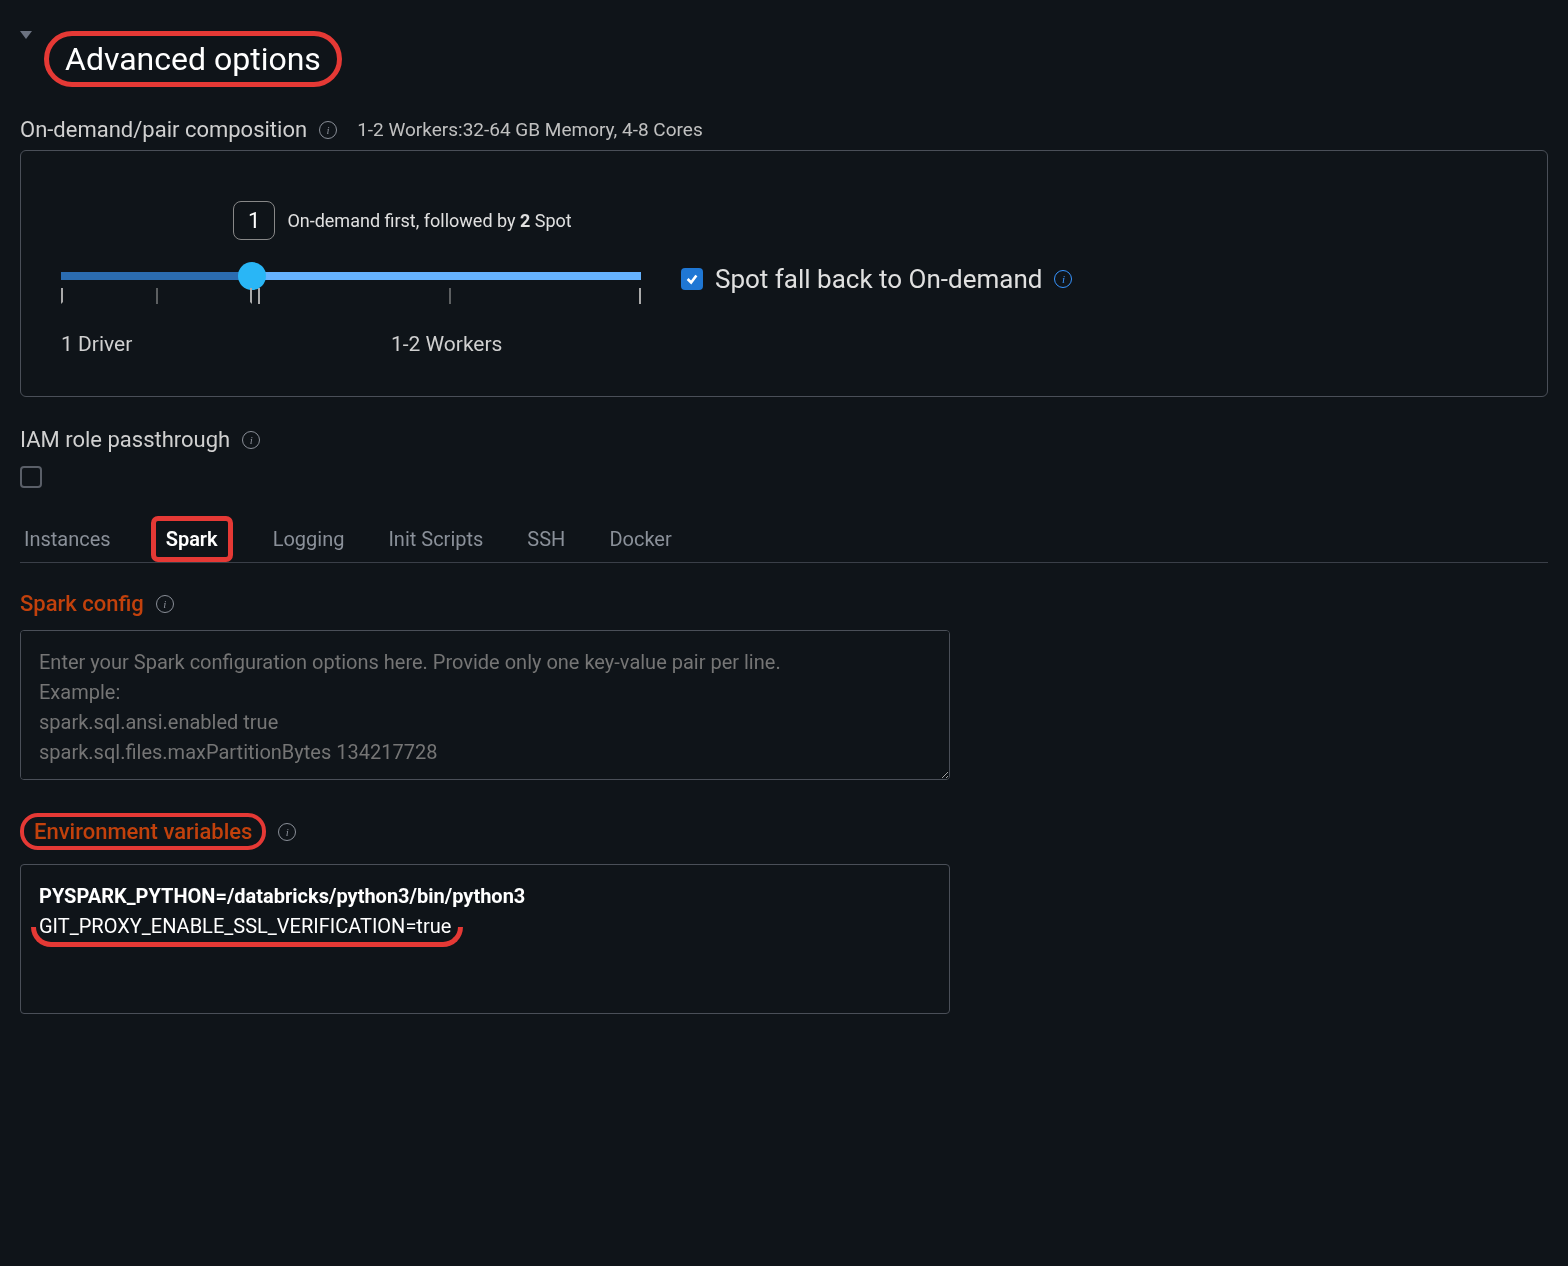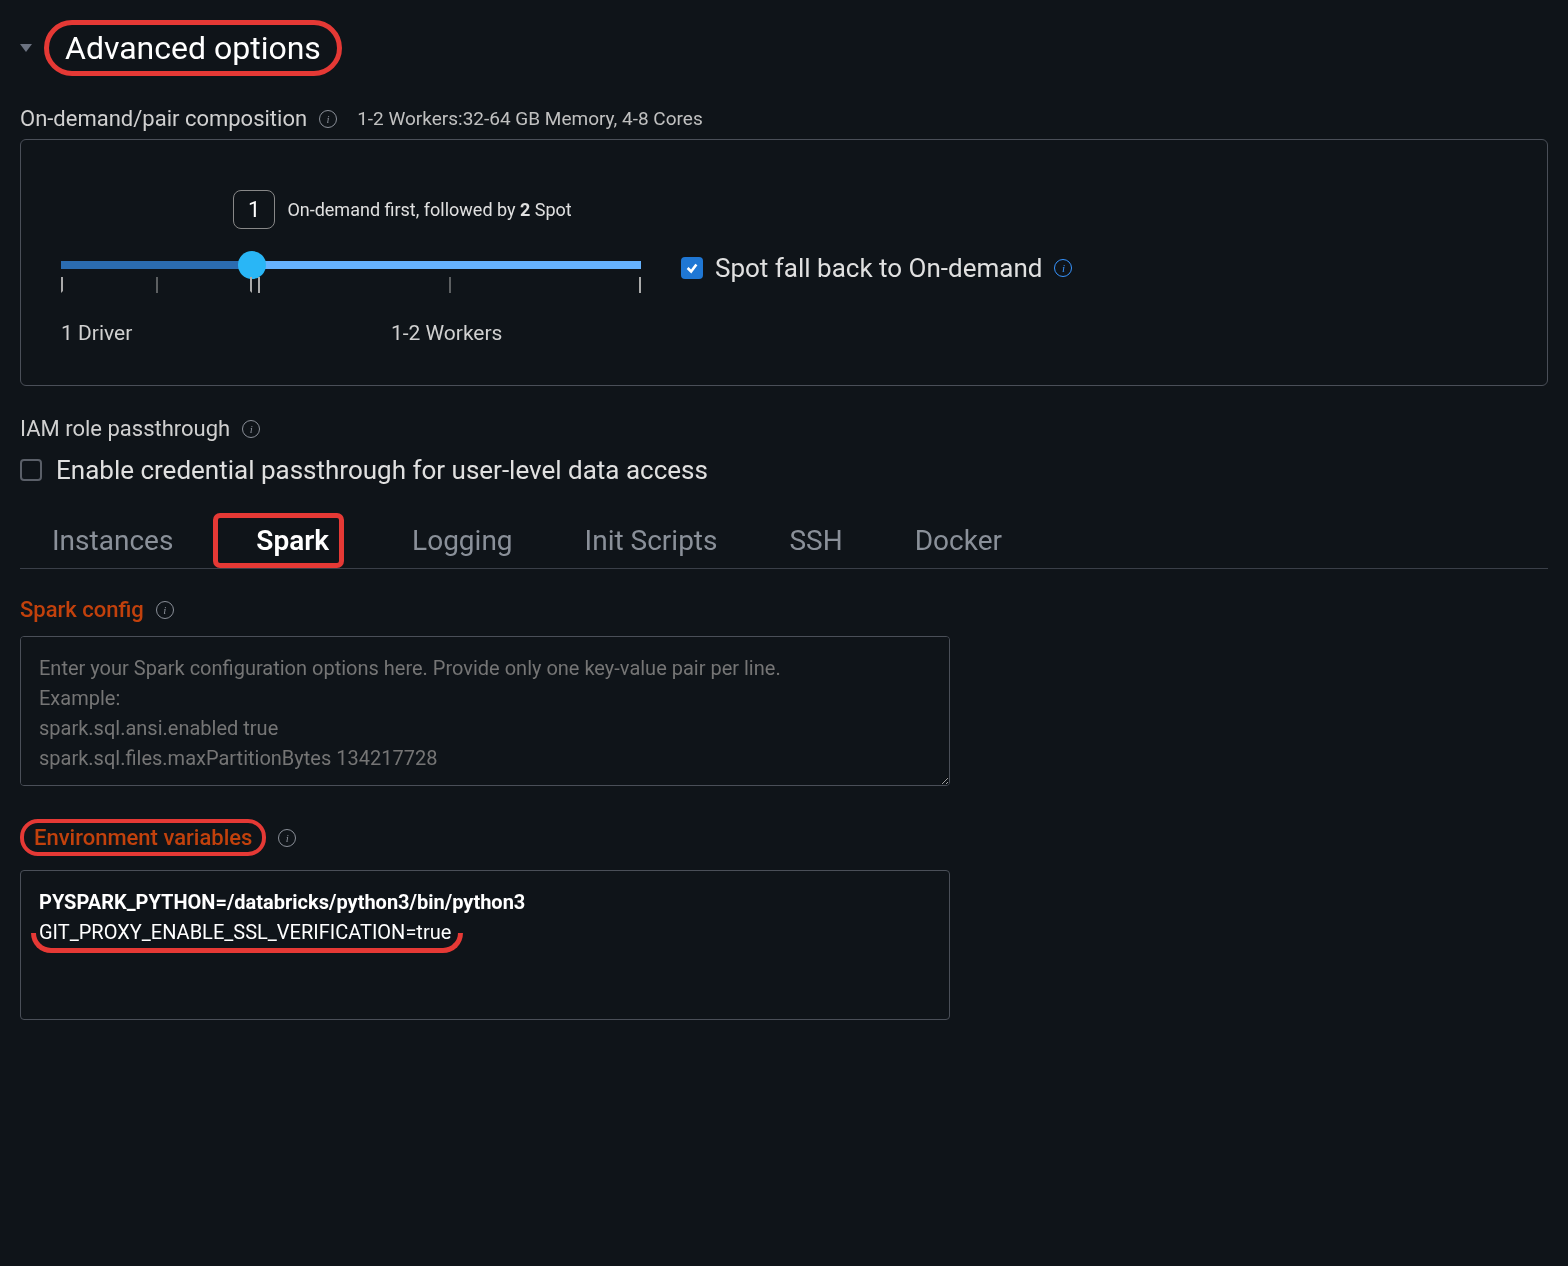--- a/index.html
+++ b/index.html
@@ -9,21 +9,20 @@
     }
     body {
       background: #0f1419;
       color: #e0e0e0;
       font-family: -apple-system, BlinkMacSystemFont, "Segoe UI", Roboto, sans-serif;
       padding: 20px;
       font-size: 20px;
     }
     .section-header {
       display: inline-flex;
-      align-items: center;
       gap: 8px;
       margin-bottom: 30px;
     }
     .chevron {
       width: 0;
       height: 0;
       border-left: 6px solid transparent;
       border-right: 6px solid transparent;
       border-top: 8px solid #6b7280;
       margin-right: 4px;
@@ -244,25 +243,24 @@
       margin-top: 14px;
     }
     .tabs {
       display: flex;
       gap: 36px;
       border-bottom: 1px solid #3a3f48;
       margin-bottom: 28px;
       align-items: center;
     }
     .tab {
-      font-size: 28px;
+      font-size: 20px;
       color: #8a9099;
       padding: 10px 4px;
       cursor: pointer;
-      margin-left: 28px;
     }
     .tab.active {
       color: #fff;
       font-weight: 600;
     }
     .tab-highlight {
       border: 5px solid #e53935;
       border-radius: 7px;
       padding: 6px 10px;
     }
@@ -384,21 +382,20 @@
   </div>
 </div>
 
 <div class="iam-section">
   <div class="label-row">
     <span class="section-label">IAM role passthrough</span>
     <span class="info-icon">i</span>
   </div>
   <div class="iam-checkbox-row">
     <span class="checkbox unchecked"></span>
-    <span class="checkbox-label">Enable credential passthrough for user-level data access</span>
   </div>
 </div>
 
 <div class="tabs">
   <span class="tab">Instances</span>
   <span class="tab-highlight">
     <span class="tab active" style="padding:0">Spark</span>
   </span>
   <span class="tab">Logging</span>
   <span class="tab">Init Scripts</span>

